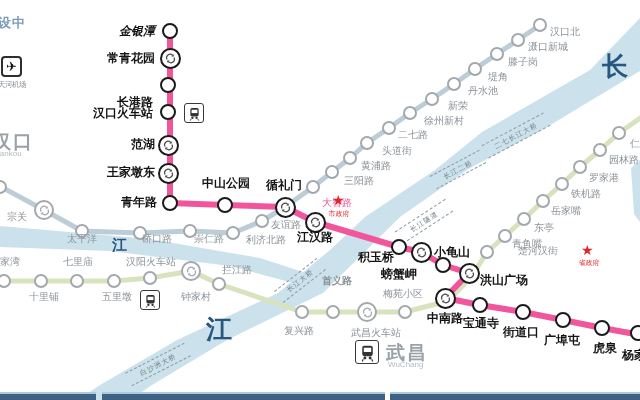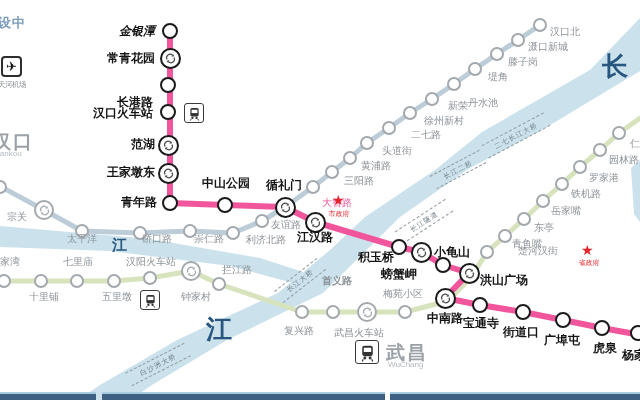--- a/index.html
+++ b/index.html
@@ -87,21 +87,21 @@
       <div class="station st-xg" style="left: 357px; top: 302px;">
         <svg viewBox="0 0 20 20" width="13" height="13">
           <g fill="none" stroke="#a2a8ad" stroke-width="1.8">
             <path d="M4.7 11.6 A5.4 5.4 0 0 1 13.2 5.1"></path>
             <path d="M15.3 8.4 A5.4 5.4 0 0 1 6.8 14.9"></path>
           </g>
           <path fill="#a2a8ad" d="M15.9 6.6 L11.5 7.2 L13.8 2.9 Z"></path>
           <path fill="#a2a8ad" d="M4.1 13.4 L8.5 12.8 L6.2 17.1 Z"></path>
         </svg>
       </div>
-      <div class="lbl gray a-mid" style="left: 359px; top: 328px; text-align: right;">武昌火车站</div>
+      <div class="lbl gray a-mid" style="left: 376px; top: 328px; text-align: right;">武昌火车站</div>
       <div class="station st-pg" style="left: 398px; top: 305px;"></div>
       <div class="lbl gray a-mid" style="left: 403px; top: 289px;">梅苑小区</div>
       <div class="station st-pg" style="left: 480px; top: 245px;"></div>
       <div class="lbl gray" style="left: 496px; top: 246px; margin-left: 22px;">楚河汉街</div>
       <div class="station st-pg" style="left: 498px; top: 229px;"></div>
       <div class="lbl gray" style="left: 512px; top: 239px;">青鱼嘴</div>
       <div class="station st-pg" style="left: 517px; top: 212px;"></div>
       <div class="lbl gray" style="left: 534px; top: 223px;">东亭</div>
       <div class="station st-pg" style="left: 536px; top: 194px;"></div>
       <div class="lbl gray" style="left: 551px; top: 206px;">岳家嘴</div>
@@ -137,27 +137,27 @@
       <div class="lbl gray" style="left: 271px; top: 220px;">友谊路</div>
       <div class="station st-pg" style="left: 306px; top: 180px;"></div>
       <div class="lbl gray pinklbl" style="left: 322px; top: 190px;">大智路</div>
       <div class="station st-pg" style="left: 325px; top: 165px;"></div>
       <div class="lbl gray" style="left: 344px; top: 176px;">三阳路</div>
       <div class="station st-pg" style="left: 343px; top: 151px;"></div>
       <div class="lbl gray" style="left: 361px; top: 161px;">黄浦路</div>
       <div class="station st-pg" style="left: 360px; top: 136px;"></div>
       <div class="lbl gray" style="left: 382px; top: 146px;">头道街</div>
       <div class="station st-pg" style="left: 382px; top: 121px;"></div>
-      <div class="lbl gray" style="left: 411px; top: 130px; text-align: right;">二七路</div>
+      <div class="lbl gray" style="left: 398px; top: 130px; text-align: right;">二七路</div>
       <div class="station st-pg" style="left: 403px; top: 106px;"></div>
       <div class="lbl gray" style="left: 424px; top: 116px;">徐州新村</div>
       <div class="station st-pg" style="left: 425px; top: 92px;"></div>
       <div class="lbl gray" style="left: 448px; top: 101px;">新荣</div>
       <div class="station st-pg" style="left: 447px; top: 77px;"></div>
-      <div class="lbl gray" style="left: 468px; top: 98px;">丹水池</div>
+      <div class="lbl gray" style="left: 468px; top: 86px;">丹水池</div>
       <div class="station st-pg" style="left: 468px; top: 62px;"></div>
       <div class="lbl gray" style="left: 488px; top: 72px;">堤角</div>
       <div class="station st-pg" style="left: 490px; top: 47px;"></div>
       <div class="lbl gray" style="left: 508px; top: 57px;">滕子岗</div>
       <div class="station st-pg" style="left: 511px; top: 33px;"></div>
       <div class="lbl gray" style="left: 528px; top: 42px;">滠口新城</div>
       <div class="station st-pg" style="left: 533px; top: 18px;"></div>
       <div class="lbl gray" style="left: 550px; top: 27px;">汉口北</div>
       <div class="station st-p2" style="left: 162px; top: 23px;"></div>
       <div class="lbl bold2 a-end" style="left: 155px; top: 25px; font-style: italic;">金银潭</div>

